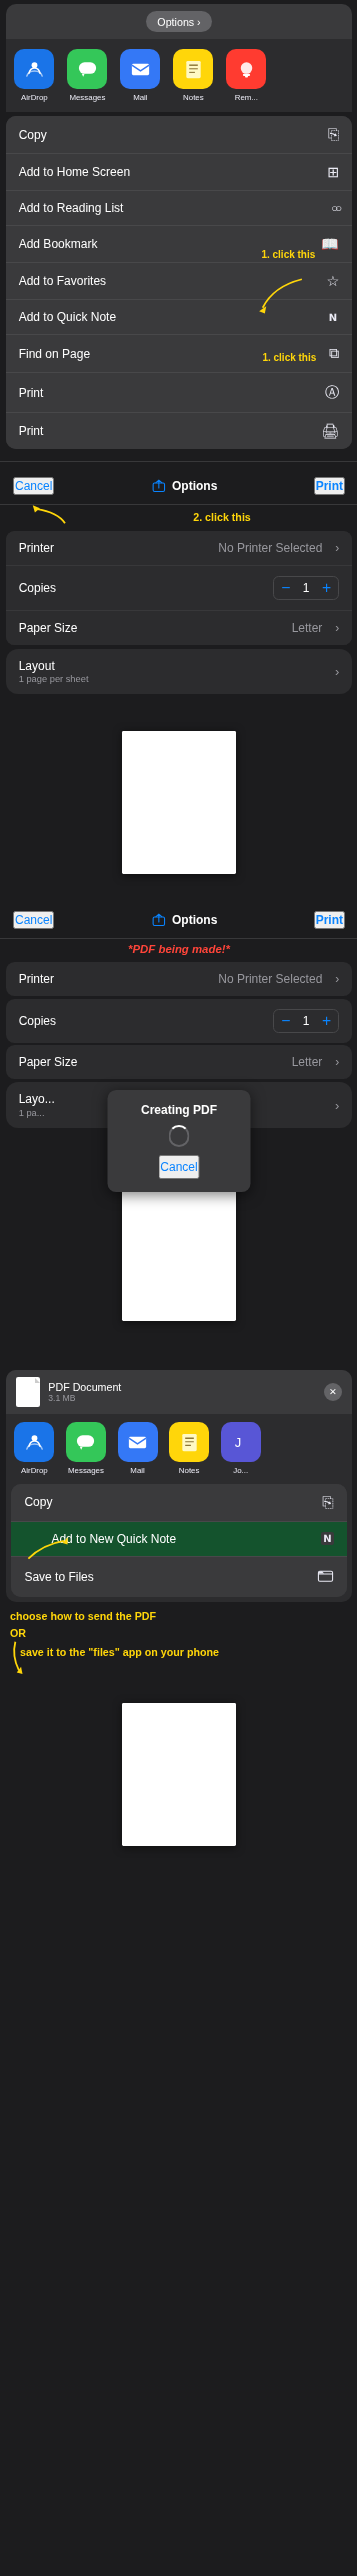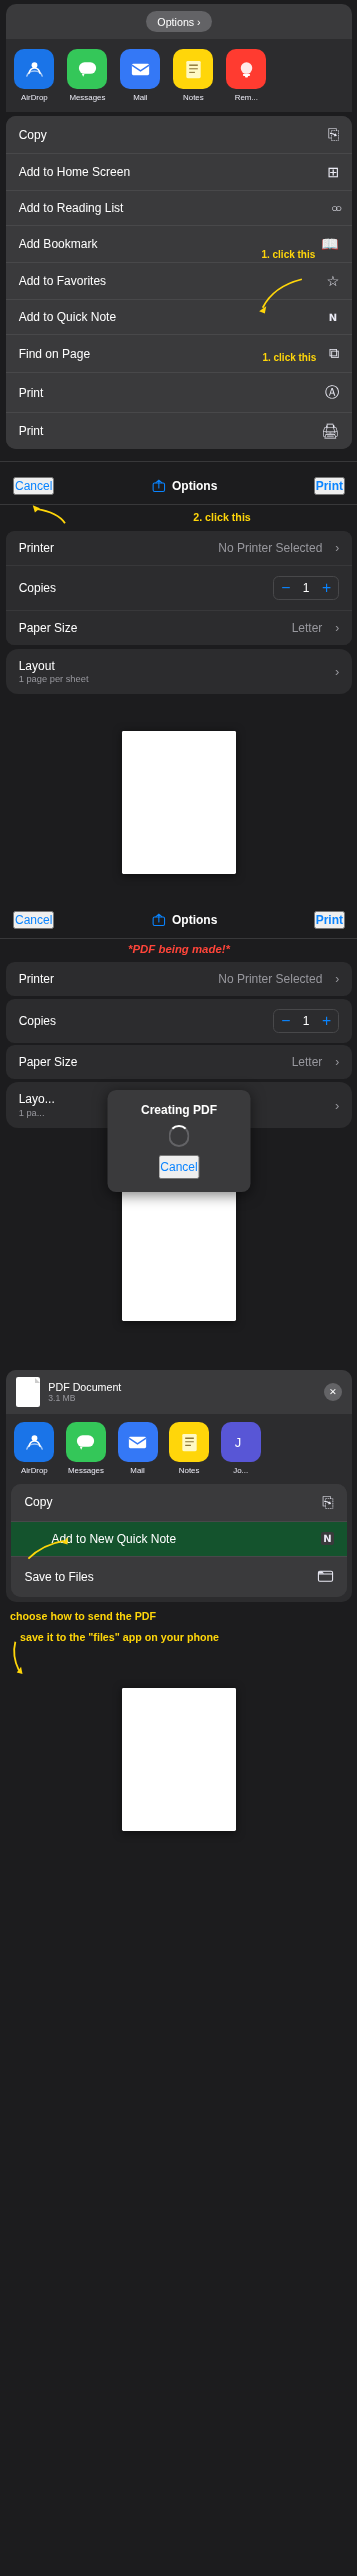--- a/index.html
+++ b/index.html
@@ -693,20 +693,21 @@
   </div>
 
   <div style="padding: 7.2px 10px 0 10px; position: relative;">
 
     <svg width="114" height="36" style="position:absolute; left: 7.2px; top: -72px;" viewBox="0 0 160 50">
       <path d="M30 40 Q50 20 80 15" stroke="#ffd60a" stroke-width="2.5" fill="none"></path>
       <polygon points="85,10 78,18 85,20" fill="#ffd60a"></polygon>
     </svg>
     <span style="color:#ffd60a; font-size:10.7px; font-weight:bold; display:block; line-height:1.4;">choose how to
 send the PDF</span>
+    <span style="color:#ffd60a; font-size:10.7px; font-weight:bold; display:block; margin-top:2.9px;">OR</span>
 
     <svg width="43" height="36" style="position:absolute; left: 1.4px; top: 36px;" viewBox="0 0 60 50">
       <path d="M20 5 Q15 25 25 45" stroke="#ffd60a" stroke-width="2.5" fill="none"></path>
       <polygon points="22,48 28,40 30,50" fill="#ffd60a"></polygon>
     </svg>
     <span style="color:#ffd60a; font-size:10.7px; font-weight:bold; display:block; margin-top:5.7px; line-height:1.4; padding-left: 10px;">save it to the "files" app on
 your phone</span>
   </div>
 
   <div class="page-preview" style="padding: 29px 0 43px 0; background: #1c1c1e; margin-top: 14.3px;">

